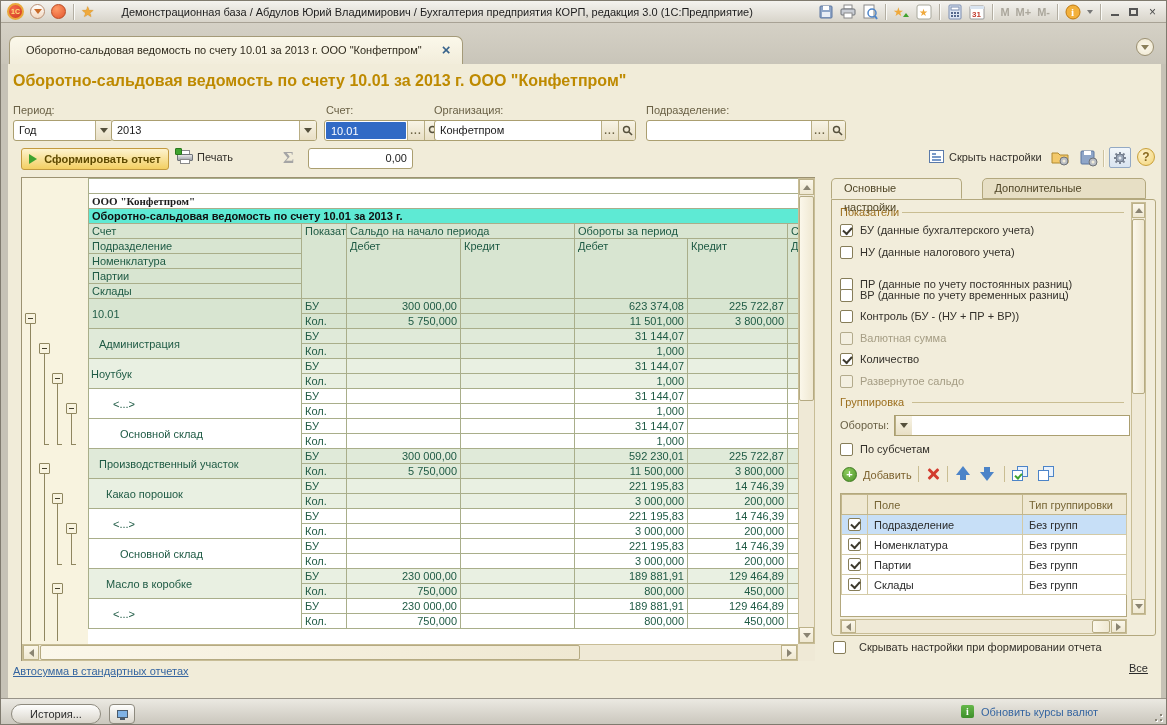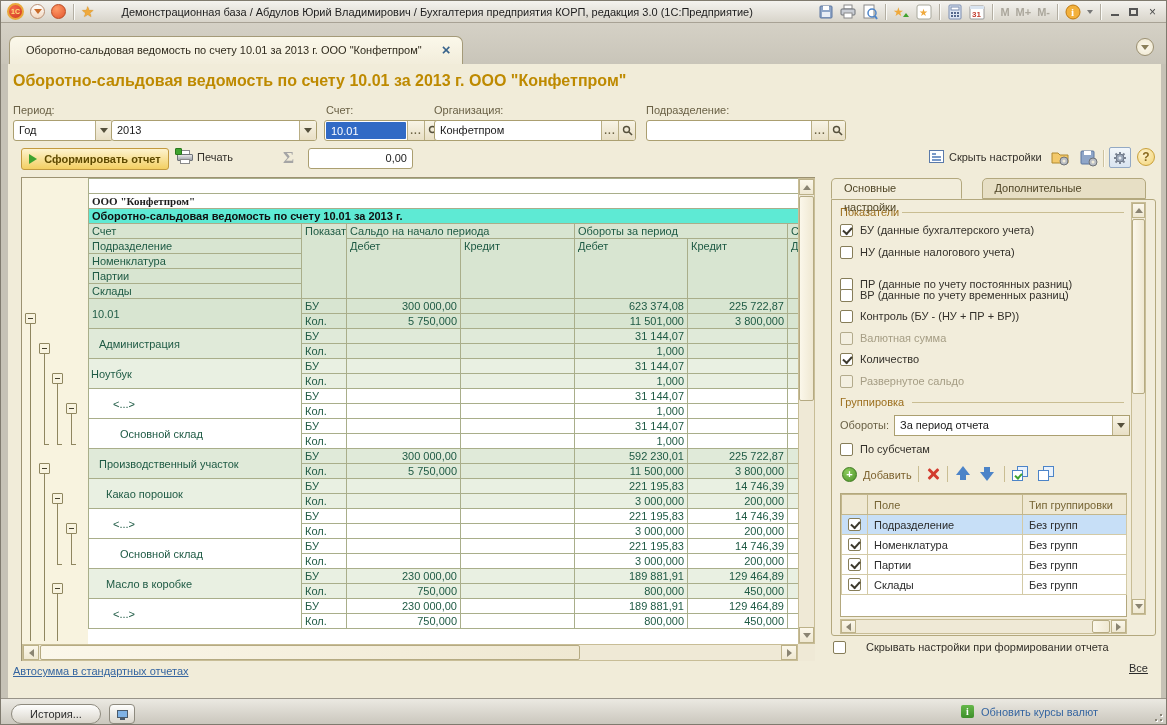--- a/index.html
+++ b/index.html
@@ -114,21 +114,21 @@
 .selall .q1{position:absolute;left:5px;top:0;width:11px;height:11px;border:1px solid #4C84C8;background:#EAF2FB}
 .selall .q2{position:absolute;left:0;top:4px;width:11px;height:11px;border:1px solid #4C84C8;background:#fff}
 .selall.chk .q2::after{content:"";position:absolute;left:2px;top:2px;width:5px;height:3px;border-left:2px solid #3FA32F;border-bottom:2px solid #3FA32F;transform:rotate(-48deg)}
 .gtbl{position:absolute;left:8px;top:293px;width:287px;height:124px;border:1px solid #B3A87E;background:#fff}
 .gtbl table{border-collapse:collapse;table-layout:fixed;width:285px;font-size:11px}
 .gtbl td{border:1px solid #D3CAA6;height:20px;padding:0 6px;white-space:nowrap;overflow:hidden;color:#2b2b2b}
 .gtbl tr.ghead td{background:#EFE8D2;color:#776535;border-color:#C2B68C}
 .gtbl tr.gsel td{background:#C7DFF7}
 .gtbl td.gchk{text-align:center;padding:0}
 .hidechk{position:absolute;left:832px;top:640px;white-space:nowrap}
-.hidechk .cblab{margin-left:20px;color:#33302a}
+.hidechk .cblab{margin-left:13px;color:#33302a}
 .alllink{position:absolute;left:1128px;top:661px;color:#2b2b2b;text-decoration:underline}
 .autosum{position:absolute;left:12px;top:664px;color:#3565A0;text-decoration:underline}
 
 .statusbar{position:absolute;left:0;top:697px;width:1167px;height:28px;background:linear-gradient(#EBE9E2,#C8C4BA);border-top:1px solid #989388}
 .histbtn{position:absolute;left:10px;top:5px;width:90px;height:20px;border:1px solid #8E8A7E;border-radius:10px;background:linear-gradient(#FEFEFD,#D9D5CB);text-align:center;line-height:18px;color:#2b2b2b}
 .monbtn{position:absolute;left:108px;top:5px;width:26px;height:20px;border:1px solid #8E8A7E;border-radius:4px;background:linear-gradient(#FEFEFD,#D9D5CB);display:flex;align-items:center;justify-content:center}
 .mon{width:11px;height:8px;border:1px solid #4a5a6a;background:#7FB2E5;position:relative}
 .mon::after{content:"";position:absolute;left:2px;bottom:-3px;width:5px;height:2px;background:#4a5a6a}
 .infoico{position:absolute;left:960px;top:6px;width:13px;height:13px;border-radius:2px;background:linear-gradient(#66B84A,#3E8F2A);color:#fff;font-weight:bold;font-size:10px;text-align:center;line-height:13px;font-family:"Liberation Serif",serif}
 .updlink{position:absolute;left:980px;top:7px;color:#3565A0}
@@ -637,21 +637,20 @@
         <div class="cbrow" style="top: 88.5px;"><span class="cb"></span><span class="cblab">ВР (данные по учету временных разниц)</span></div>
         <div class="cbrow" style="top: 110px;"><span class="cb"></span><span class="cblab">Контроль (БУ - (НУ + ПР + ВР))</span></div>
         <div class="cbrow dis" style="top: 131.5px;"><span class="cb"></span><span class="cblab">Валютная сумма</span></div>
         <div class="cbrow" style="top: 153px;"><span class="cb on"></span><span class="cblab">Количество</span></div>
         <div class="cbrow dis" style="top: 174.5px;"><span class="cb"></span><span class="cblab">Развернутое сальдо</span></div>
       </div>
     <div class="grplab" style="top:196px">Группировка</div>
     <div class="grule" style="left:80px;top:202px;width:212px"></div>
     <div class="oblab">Обороты:</div>
     <div class="obfld">
-      <span class="fval">За период отчета</span>
       <span class="fbtn">
           <span class="car"></span>
         </span>
     </div>
     <div class="cbrow" style="top:243px"><span class="cb"></span><span class="cblab">По субсчетам</span></div>
     <div class="addbtn">
         <span class="plus">+</span>
         <span>Добавить</span>
       </div>
     <div class="grule" style="left:86px;top:266px;width:1px;height:16px"></div>

